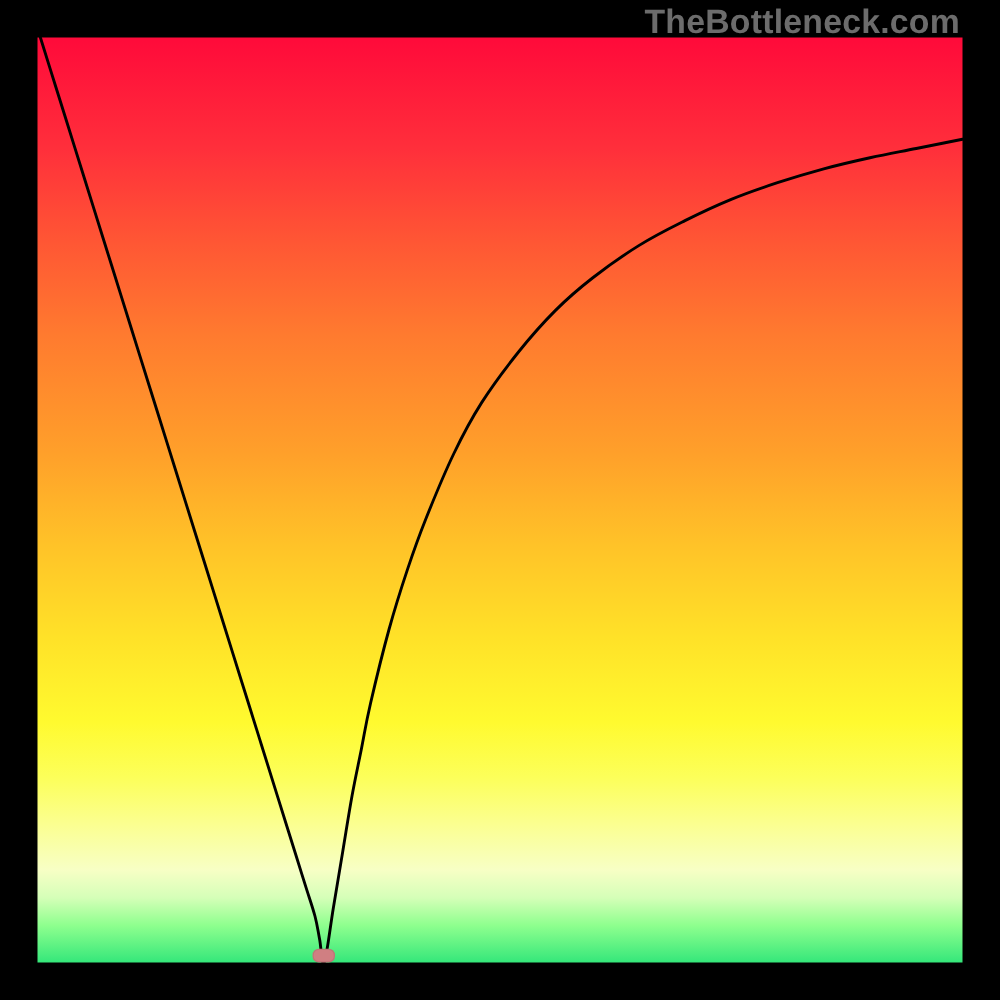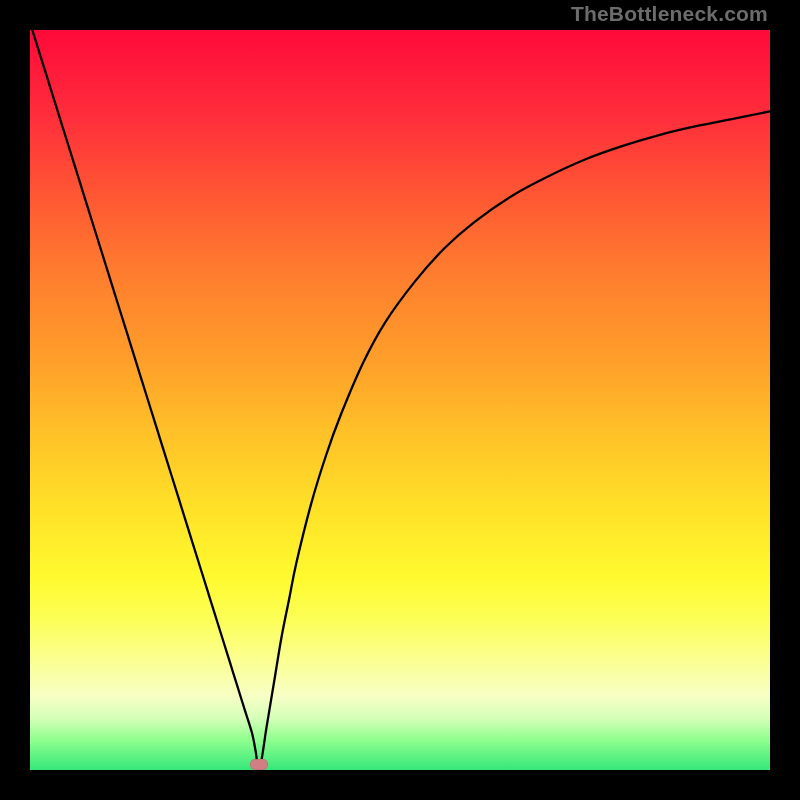--- a/index.html
+++ b/index.html
@@ -55,18 +55,18 @@
     position: absolute;
     border-radius: 5px;
     box-shadow: 0 0 0 1px rgba(0,0,0,0.08) inset;
   }
 </style>
 </head>
 <body>
 
 <div class="frame">
   <div class="plot-area" style="left: 30px; top: 30px; width: 740px; height: 740px;"></div>
-  <div class="watermark" style="right: 32px; top: 2px; font-size: 21px;">TheBottleneck.com</div>
+  <div class="watermark" style="right: 32px; top: 2px; font-size: 27px;">TheBottleneck.com</div>
   <svg class="curve" width="800" height="800">
     <path fill="none" stroke="#000" stroke-width="2.3" stroke-linejoin="round" stroke-linecap="round" d="M 30 22.599999999999994 C 32.664 31.1248, 39.471999999999994 52.91040000000004, 44.8 69.96000000000004 C 50.128 87.00960000000003, 54.272 100.2704, 59.6 117.32 C 64.928 134.3696, 69.072 147.63040000000004, 74.4 164.68000000000004 C 79.72800000000001 181.72960000000003, 83.872 194.9904, 89.2 212.04 C 94.528 229.0896, 98.672 242.35040000000004, 104 259.40000000000003 C 109.328 276.44960000000003, 113.472 289.7104, 118.8 306.76 C 124.128 323.8096, 128.27200000000002 337.07039999999995, 133.60000000000002 354.11999999999995 C 138.92800000000003 371.16959999999995, 143.072 384.4304, 148.4 401.48 C 153.728 418.5296, 157.87199999999999 431.79040000000003, 163.2 448.84000000000003 C 168.528 465.88960000000003, 172.672 479.1504, 178 496.2 C 183.328 513.2496, 187.472 526.5104, 192.8 543.56 C 198.12800000000001 560.6095999999999, 202.272 573.8703999999999, 207.6 590.92 C 212.928 607.9696, 218.404 625.4928, 222.4 638.28 C 226.39600000000002 651.0672, 227.136 653.4352, 229.8 661.96 C 232.46400000000003 670.4848000000001, 234.53600000000003 677.1152, 237.20000000000002 685.64 C 239.864 694.1648, 241.936 700.7952, 244.6 709.32 C 247.26399999999998 717.8448000000001, 250.002 725.4076, 252 733 C 253.998 740.5924, 254.368 744.84, 255.7 751.5 C 257.032 758.16, 257.402 774.662, 259.4 770 C 261.39799999999997 765.338, 264.136 741.584, 266.8 725.5999999999999 C 269.464 709.6159999999999, 271.53600000000006 697.184, 274.20000000000005 681.2 C 276.86400000000003 665.2160000000001, 278.93600000000004 651.4520000000001, 281.6 636.8000000000001 C 284.264 622.148, 286.336 613.1200000000001, 289 599.8000000000001 C 291.664 586.48, 292.404 580.116, 296.4 562.8 C 300.39599999999996 545.4839999999999, 305.87199999999996 522.914, 311.2 503.6 C 316.528 484.286, 320.67199999999997 471.4839999999999, 326 455.49999999999994 C 331.32800000000003 439.51599999999996, 334.14 431.45, 340.8 414.8 C 347.46000000000004 398.15000000000003, 355.008 379.6499999999999, 363 362.99999999999994 C 370.992 346.34999999999997, 375.876 336.952, 385.2 322.3 C 394.524 307.648, 404.144 294.91999999999996, 414.8 281.59999999999997 C 425.456 268.28, 433.744 258.956, 444.40000000000003 248.30000000000004 C 455.05600000000004 237.64400000000006, 462.012 231.72400000000002, 474 222.4 C 485.988 213.076, 497.68 204.7584, 511 196.49999999999997 C 524.32 188.24159999999995, 534.68 183.17999999999995, 548 176.51999999999995 C 561.32 169.85999999999996, 571.68 164.96120000000002, 585 159.50000000000003 C 598.32 154.03880000000004, 608.68 150.5756, 622 146.18 C 635.32 141.7844, 645.68 138.6764, 659 135.08 C 672.32 131.48360000000002, 682.68 129.1304, 696 126.2 C 709.32 123.2696, 719.68 121.464, 733 118.8 C 746.32 116.136, 763.34 112.732, 770 111.39999999999999"></path>
   </svg>
   <div class="marker" style="background: rgb(208, 127, 130); width: 18px; height: 11px; left: 250.4px; top: 758.58px;"></div>
 </div>
 
 </body></html>

